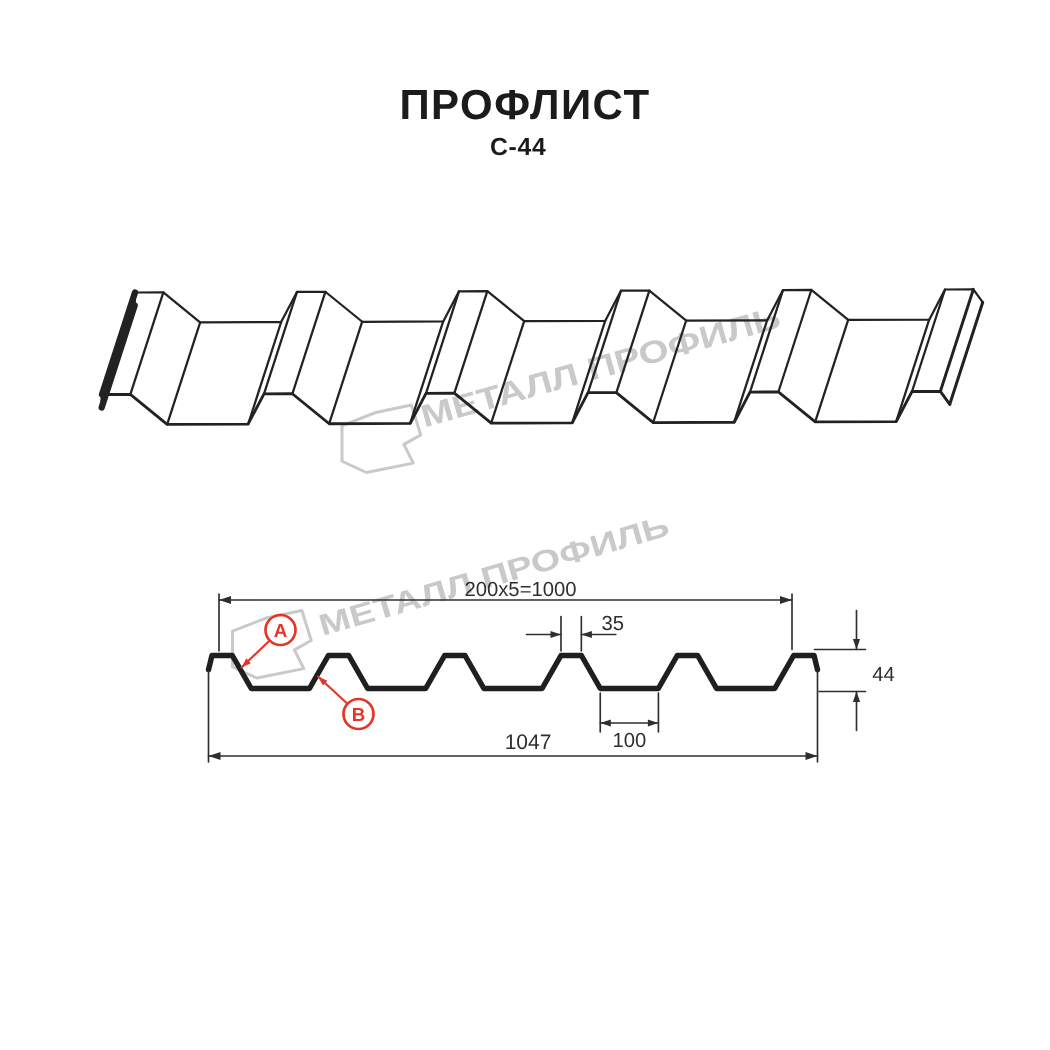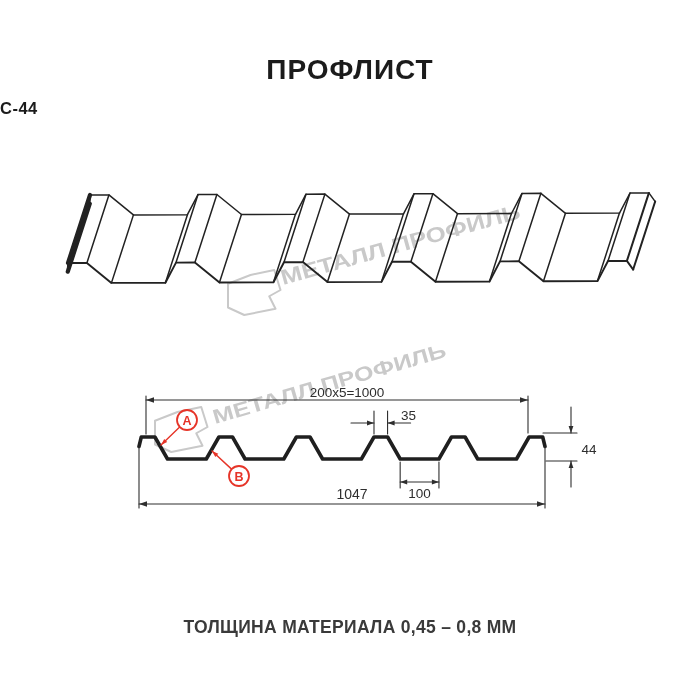--- a/index.html
+++ b/index.html
@@ -1,20 +1,20 @@
 <!DOCTYPE html>
 <html><head>
 <meta charset="utf-8">
 <style>
   html,body{margin:0;padding:0;background:#ffffff;}
   .page{position:relative;width:700px;height:700px;background:#fff;overflow:hidden;
         font-family:"Liberation Sans", sans-serif;}
   .title{position:absolute;left:0;top:54px;width:700px;text-align:center;
          font-size:28px;font-weight:bold;letter-spacing:1px;}
-  .subtitle{position:absolute;left:0;top:99px;width:691px;text-align:left;
+  .subtitle{position:absolute;left:0;top:89px;width:691px;text-align:center;
             font-size:16.5px;font-weight:bold;letter-spacing:.5px;}
   .caption{position:absolute;left:0;top:617px;width:700px;text-align:center;
            font-size:17.5px;font-weight:bold;letter-spacing:.3px;}
   svg{position:absolute;left:0;top:0;}
   svg text{font-family:"Liberation Sans", sans-serif;}
 </style>
 </head>
 <body>
 
 <div class="page">
@@ -112,14 +112,13 @@
         <line x1="179.4312528185305" y1="427.2776415206437" x2="161" y2="445" stroke="#e63428" stroke-width="1.4" stroke-linecap="round"></line>
         <polygon points="161.0,445.0 164.2,438.9 167.2,442.1" fill="#e63428"></polygon>
       </g>
       <g>
         <circle cx="239" cy="476" r="10" fill="none" stroke="#e63428" stroke-width="1.8"></circle>
         <text x="239" y="480.5" font-size="12.5" fill="#e63428" text-anchor="middle" font-weight="bold">B</text>
         <line x1="231.29551292280922" y1="468.8662156692678" x2="212" y2="451" stroke="#e63428" stroke-width="1.4" stroke-linecap="round"></line>
         <polygon points="212.0,451.0 218.3,453.8 215.3,457.0" fill="#e63428"></polygon>
       </g>
     </svg>
-  <div class="caption" style="color: rgb(58, 58, 58);">ТОЛЩИНА МАТЕРИАЛА 0,45 – 0,8 ММ</div>
 </div>
 
 </body></html>

